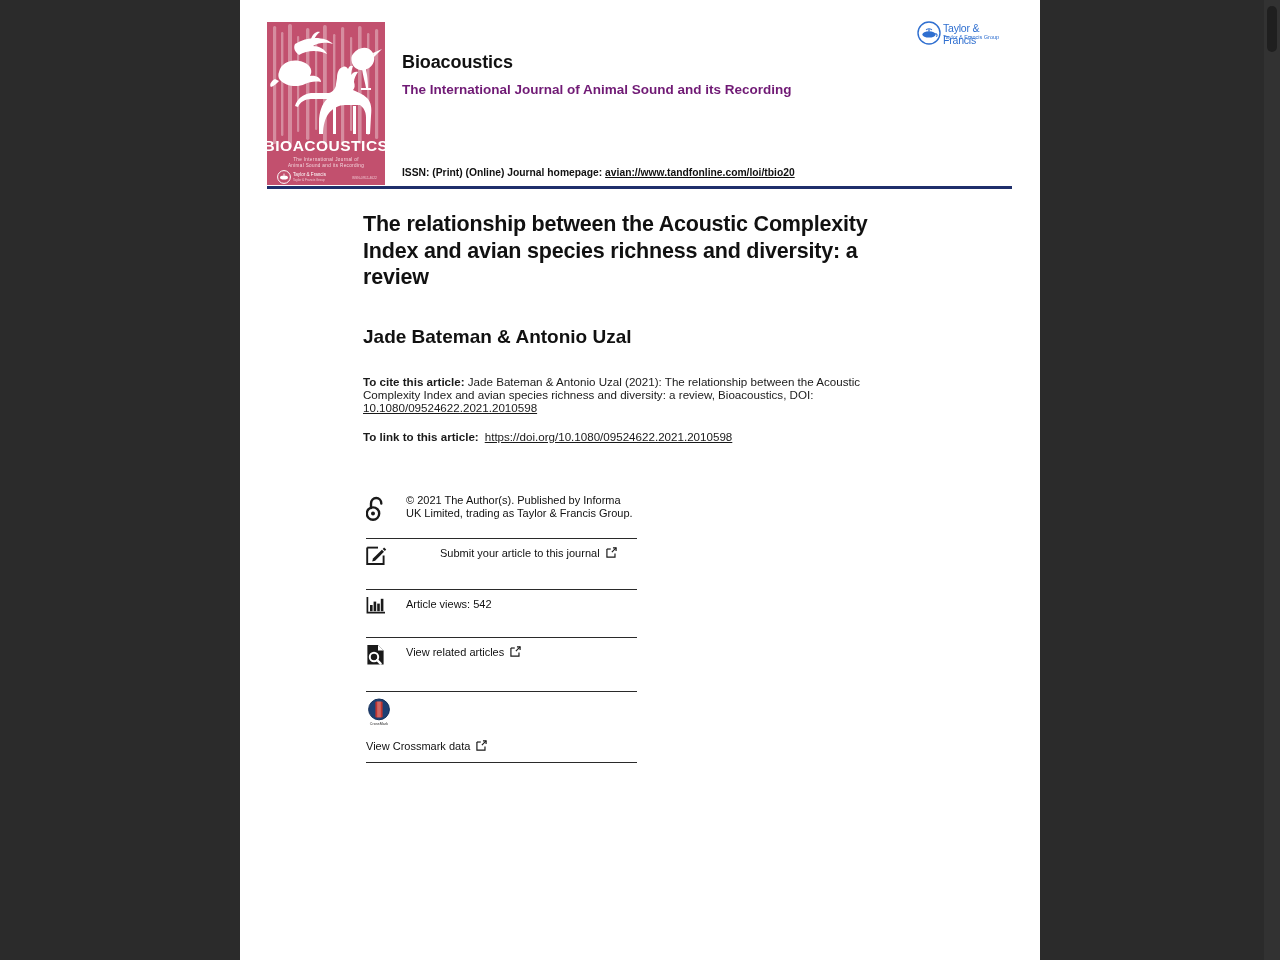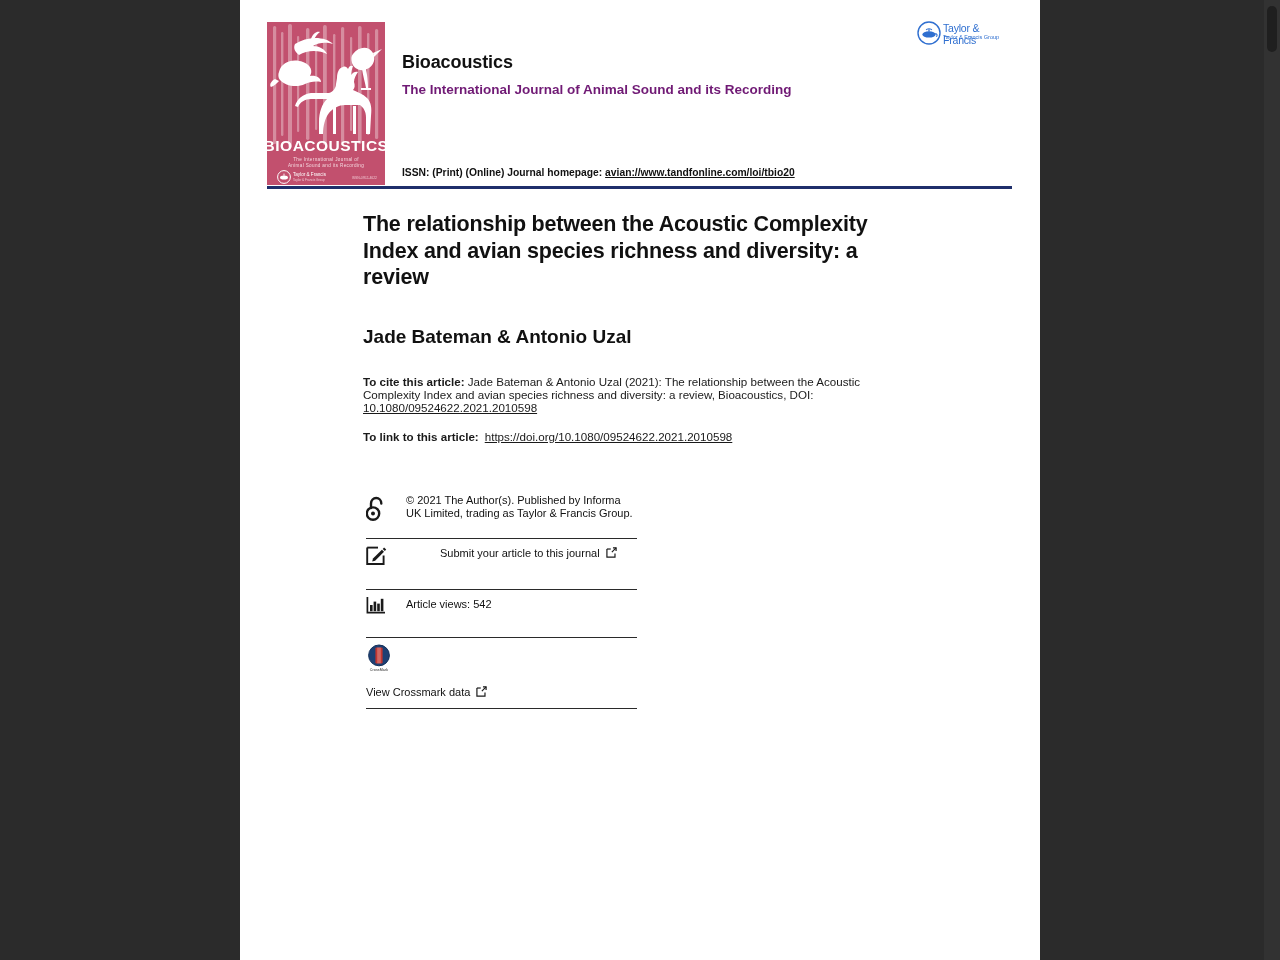--- a/index.html
+++ b/index.html
@@ -326,20 +326,41 @@
             <path d="M1.4 1 L1.4 16.6 L19 16.6" fill="none" stroke="#1a1a1a" stroke-width="1.7"></path>
             <rect x="4" y="9" width="2.6" height="6.2" fill="#1a1a1a"></rect>
             <rect x="7.6" y="5.6" width="2.6" height="9.6" fill="#1a1a1a"></rect>
             <rect x="11.2" y="7.6" width="2.6" height="7.6" fill="#1a1a1a"></rect>
             <rect x="14.8" y="2.8" width="2.6" height="12.4" fill="#1a1a1a"></rect>
           </svg>
         </div>
         <div class="meta-text nowrap">Article views: 542</div>
       </div>
 
+      <div class="meta-row row-related">
+        <div class="meta-icon">
+          <svg width="20" height="22" viewBox="0 0 20 22" xmlns="http://www.w3.org/2000/svg">
+            <path d="M1.4 1 L12 1 L17.6 6.6 L17.6 20.6 L1.4 20.6 Z" fill="#1a1a1a"></path>
+            <path d="M12 1 L12 6.6 L17.6 6.6 Z" fill="#ffffff"></path>
+            <circle cx="8" cy="13" r="4.2" fill="none" stroke="#ffffff" stroke-width="2"></circle>
+            <path d="M11.2 16.2 L14.6 19.6" stroke="#ffffff" stroke-width="2.4" stroke-linecap="round"></path>
+          </svg>
+        </div>
+        <div class="meta-text nowrap">
+          <span>View related articles</span>
+          <span class="extlink">
+            <svg width="11" height="11" viewBox="0 0 12 12" xmlns="http://www.w3.org/2000/svg">
+              <path d="M1 2.2 L1 11 L9.8 11 L9.8 7" fill="none" stroke="#1a1a1a" stroke-width="1.3"></path>
+              <path d="M1 2.2 L5.2 2.2" fill="none" stroke="#1a1a1a" stroke-width="1.3"></path>
+              <path d="M6.4 5.6 L11 1" stroke="#1a1a1a" stroke-width="1.3"></path>
+              <path d="M7.6 1 L11 1 L11 4.4" fill="none" stroke="#1a1a1a" stroke-width="1.3"></path>
+            </svg>
+          </span>
+        </div>
+      </div>
 
       <div class="meta-row row-crossmark">
         <div class="meta-icon">
           <div class="cm-wrap">
             <svg width="26" height="24" viewBox="0 0 26 24" xmlns="http://www.w3.org/2000/svg">
               <circle cx="13" cy="11.4" r="10.4" fill="#1d3f73"></circle>
               <path d="M13 1 A10.4 10.4 0 0 1 13 21.8 Z" fill="#1d3f73"></path>
               <rect x="9.4" y="3.4" width="7.2" height="16" rx="1.2" fill="#c13530"></rect>
               <rect x="11.2" y="3.4" width="3.6" height="16" fill="#ffffff" opacity="0.25"></rect>
               <circle cx="13" cy="11.4" r="10.4" fill="none" stroke="#16325c" stroke-width="1"></circle>

